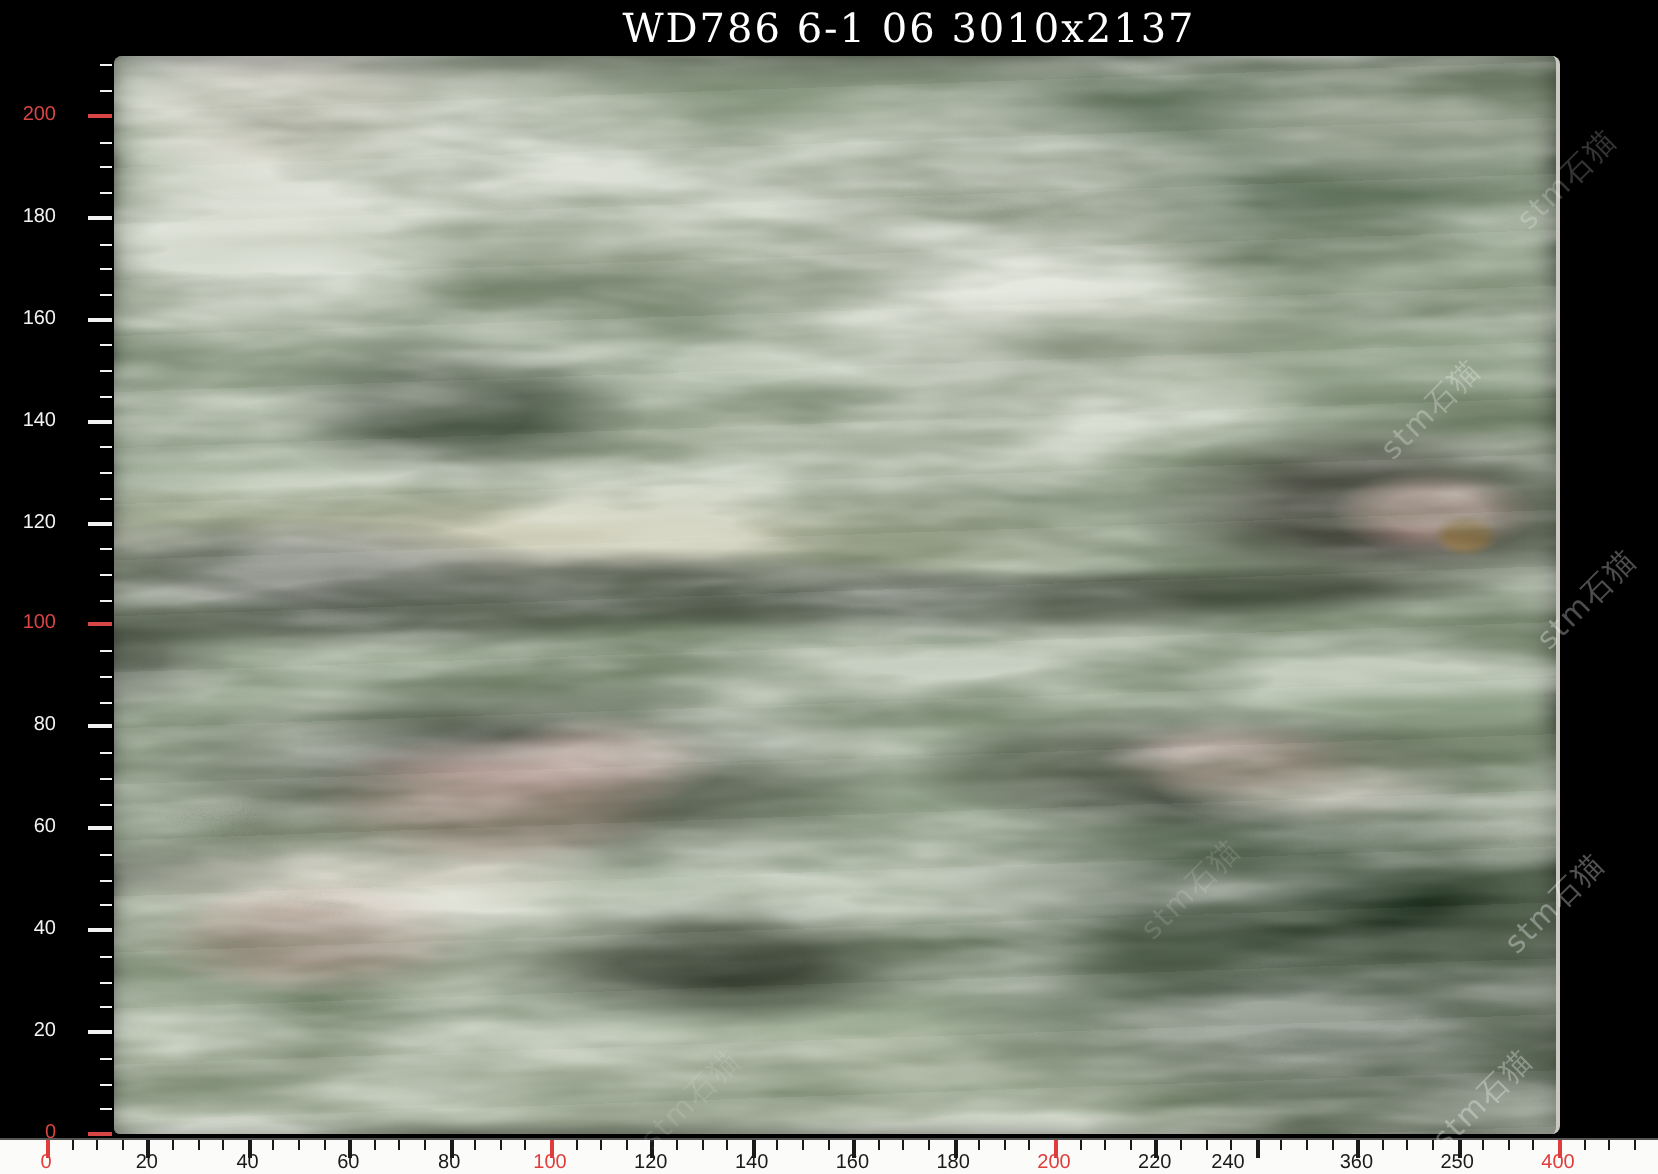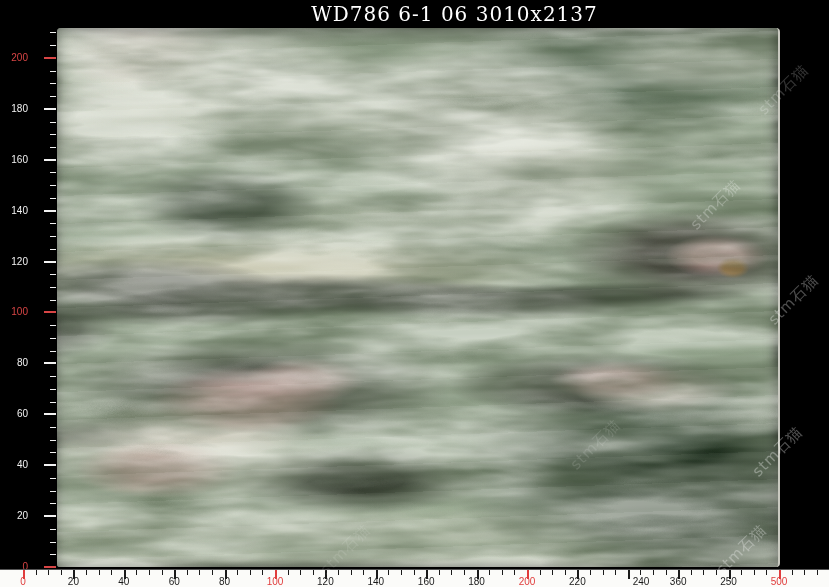--- a/index.html
+++ b/index.html
@@ -249,24 +249,24 @@
       <div class="lab" style="left: 108.8px; color: rgb(26, 26, 26);">40</div>
       <div class="lab" style="left: 159.2px; color: rgb(26, 26, 26);">60</div>
       <div class="lab" style="left: 209.6px; color: rgb(26, 26, 26);">80</div>
       <div class="lab" style="left: 260px; color: rgb(224, 60, 60);">100</div>
       <div class="lab" style="left: 310.4px; color: rgb(26, 26, 26);">120</div>
       <div class="lab" style="left: 360.8px; color: rgb(26, 26, 26);">140</div>
       <div class="lab" style="left: 411.2px; color: rgb(26, 26, 26);">160</div>
       <div class="lab" style="left: 461.6px; color: rgb(26, 26, 26);">180</div>
       <div class="lab" style="left: 512px; color: rgb(224, 60, 60);">200</div>
       <div class="lab" style="left: 562.4px; color: rgb(26, 26, 26);">220</div>
-      <div class="lab" style="left: 626px; color: rgb(26, 26, 26);">240</div>
+      <div class="lab" style="left: 599px; color: rgb(26, 26, 26);">240</div>
       <div class="lab" style="left: 663.2px; color: rgb(26, 26, 26);">360</div>
       <div class="lab" style="left: 713.6px; color: rgb(26, 26, 26);">250</div>
-      <div class="lab" style="left: 764px; color: rgb(224, 60, 60);">500</div>
+      <div class="lab" style="left: 764px; color: rgb(224, 60, 60);">400</div>
     </div>
 
   <div id="wmLayer">
       <span class="wm" style="left: 768px; top: 100px; opacity: 0.2; color: rgb(255, 255, 255);">stm石猫</span>
       <span class="wm" style="left: 700px; top: 215px; opacity: 0.26; color: rgb(255, 255, 255);">stm石猫</span>
       <span class="wm" style="left: 778px; top: 310px; opacity: 0.3; color: rgb(255, 255, 255);">stm石猫</span>
       <span class="wm" style="left: 762px; top: 462px; opacity: 0.32; color: rgb(255, 255, 255);">stm石猫</span>
       <span class="wm" style="left: 726px; top: 560px; opacity: 0.3; color: rgb(255, 255, 255);">stm石猫</span>
       <span class="wm" style="left: 580px; top: 455px; opacity: 0.12; color: rgb(255, 255, 255);">stm石猫</span>
       <span class="wm" style="left: 330px; top: 560px; opacity: 0.1; color: rgb(255, 255, 255);">stm石猫</span>

